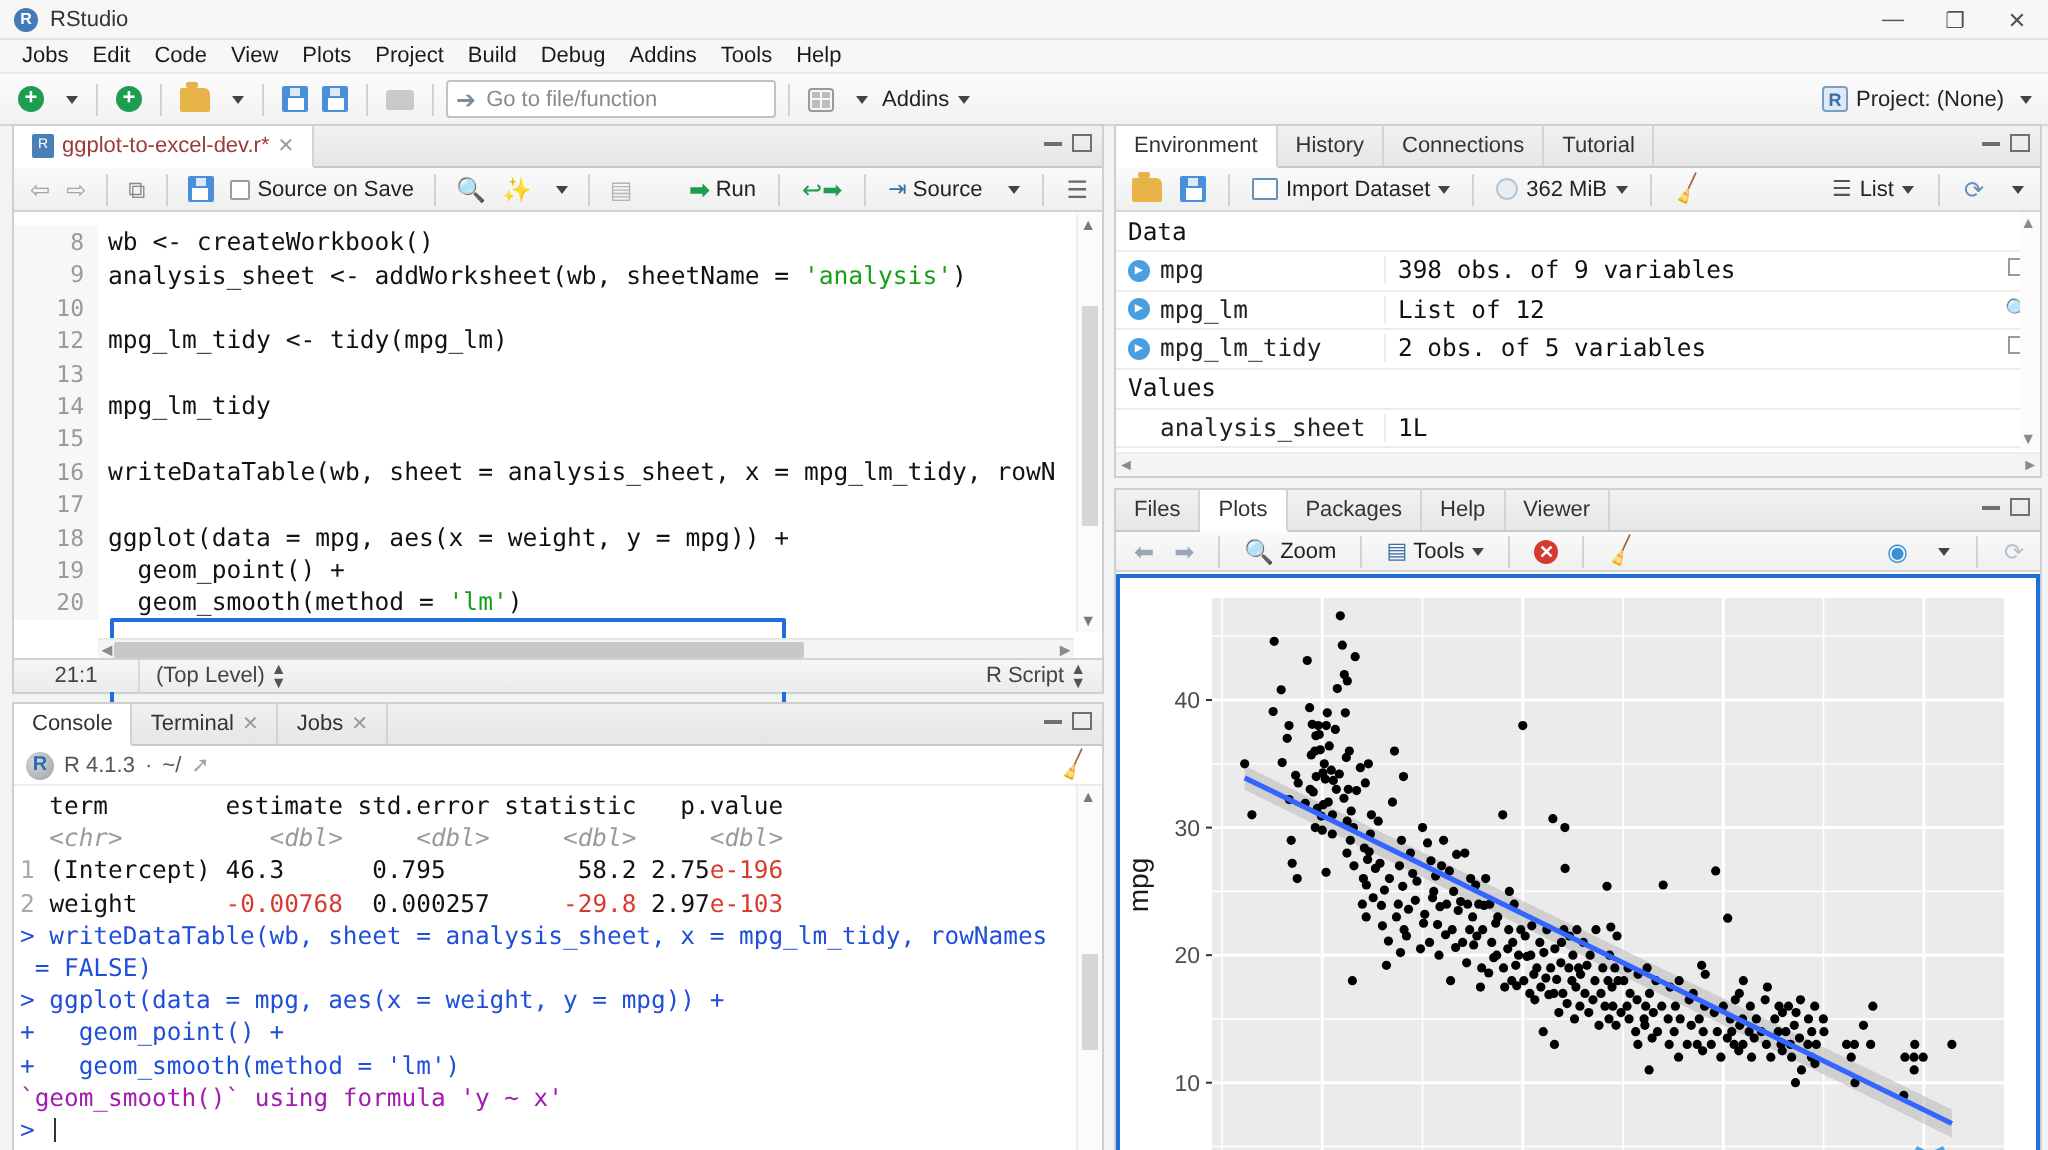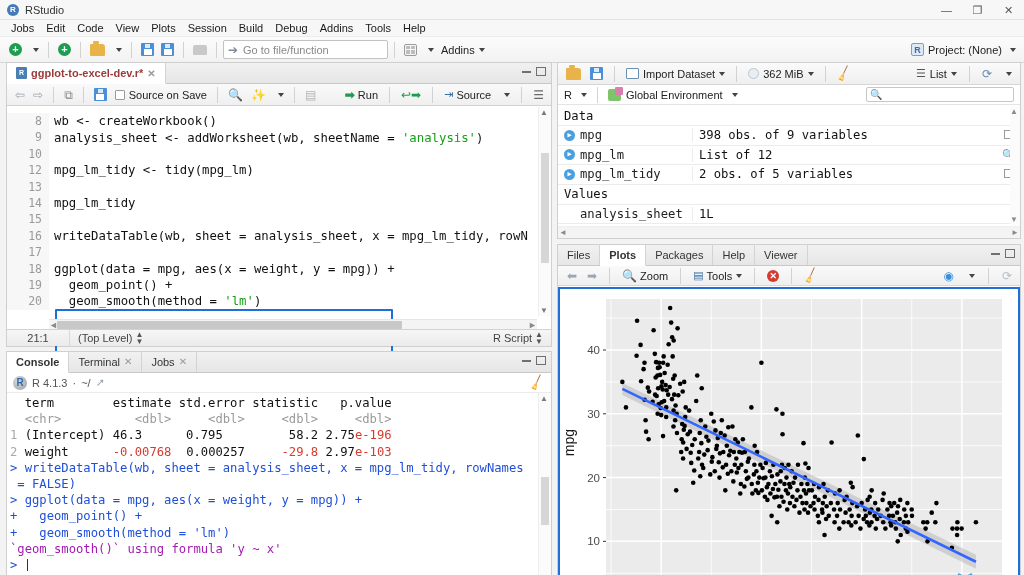--- a/index.html
+++ b/index.html
@@ -56,21 +56,21 @@
 
   
   .tabstrip{
     height:21px; background:linear-gradient(#f1f1f1,#e6e6e6);
     border-bottom:1px solid #c8c8c8; display:flex; align-items:flex-end; position:relative;
   }
   .ptab{
     height:21px; padding:0 9px; display:flex; align-items:center; gap:4px;
     font-size:11px; color:#333; border-right:1px solid #d3d3d3; cursor:default;
   }
-  .ptab.active{ background:#fff; font-weight:bold; border-bottom:1px solid #fff; margin-bottom:-1px;}
+  .ptab.active{ background:#fff; font-weight:normal; border-bottom:1px solid #fff; margin-bottom:-1px;}
   .ptab .x{ color:#9a9a9a; font-size:10px; }
   .panectl{ position:absolute; right:5px; top:4px; display:flex; gap:5px; align-items:center;}
   .panectl .min{ width:9px;height:2px;background:#6f6f6f; }
   .panectl .max{ width:10px;height:9px;border:1.5px solid #6f6f6f; }
 
   
   .etoolbar{
     height:22px; background:linear-gradient(#fafafa,#efefef); border-bottom:1px solid #d2d2d2;
     display:flex; align-items:center; padding:0 5px; gap:2px; position:relative; font-size:11px;
   }
@@ -127,21 +127,21 @@
     width:14px;height:14px;border-radius:50%;
     background:radial-gradient(circle at 35% 35%, #d8d8d8, #9aa0a6);
     color:#2b6cb8; font-weight:bold; font-size:10px; text-align:center; line-height:14px;
   }
   #consoleout{
     position:absolute; top:41px; left:0; right:0; bottom:0; overflow:hidden;
     font-family:"DejaVu Sans Mono","Liberation Mono",monospace; font-size:12.2px;
     padding:2px 0 0 3px; line-height:16.2px; white-space:pre;
   }
   .c-out{ color:#111; } .c-in{ color:#1f4fd8; } .c-err{ color:#a21caf; }
-  .c-gry{ color:#9a9a9a; } .c-rownum{ color:#a9a9a9; }
+  .c-gry{ color:#9a9a9a; font-style:italic; } .c-rownum{ color:#a9a9a9; }
   .c-red{ color:#d63b2f; }
   #cvscroll{ position:absolute; top:41px; right:0; bottom:0; width:13px; background:#fbfbfb; border-left:1px solid #eee;}
   #cvscroll .thumb{position:absolute;right:2px;top:84px;width:8px;height:48px;background:#d6d6d6;}
   #cvscroll .up,#cvscroll .dn{position:absolute;right:3px;font-size:8px;color:#7a7a7a;}
   #cvscroll .up{top:1px;}
   .caret-blink{ display:inline-block; width:1px; height:12px; background:#333; vertical-align:-2px; margin-left:2px;}
 
   
   .envtoolbar{
     height:22px; background:linear-gradient(#fafafa,#efefef); border-bottom:1px solid #d6d6d6;
@@ -221,21 +221,21 @@
     <div class="close">✕</div>
   </div>
 </div>
 
 <div id="menubar">
   <div class="mi">Jobs</div>
   <div class="mi">Edit</div>
   <div class="mi">Code</div>
   <div class="mi">View</div>
   <div class="mi">Plots</div>
-  <div class="mi">Session</div>
+  <div class="mi">Project</div>
   <div class="mi">Build</div>
   <div class="mi">Debug</div>
   <div class="mi">Addins</div>
   <div class="mi">Tools</div>
   <div class="mi">Help</div>
 </div>
 
 <div id="toolbar">
   <div class="tbtn">
     <div class="icoNewDoc">+</div>
@@ -469,20 +469,30 @@
     <div id="consoleout"><div class="c-out">  term        estimate std.error statistic   p.value</div><div class="c-gry">  &lt;chr&gt;          &lt;dbl&gt;     &lt;dbl&gt;     &lt;dbl&gt;     &lt;dbl&gt;</div><div class="c-out"><span class="c-rownum">1 </span><span>(Intercept) 46.3      0.795         58.2 2.75</span><span class="c-red">e-196</span><span></span></div><div class="c-out"><span class="c-rownum">2 </span><span>weight      </span><span class="c-red">-0.00768</span><span>  0.000257     </span><span class="c-red">-29.8</span><span> 2.97</span><span class="c-red">e-103</span><span></span></div><div class="c-in">&gt; writeDataTable(wb, sheet = analysis_sheet, x = mpg_lm_tidy, rowNames</div><div class="c-in"> = FALSE)</div><div class="c-in">&gt; ggplot(data = mpg, aes(x = weight, y = mpg)) +</div><div class="c-in">+   geom_point() +</div><div class="c-in">+   geom_smooth(method = 'lm')</div><div class="c-err">`geom_smooth()` using formula 'y ~ x'</div><div class="c-in">&gt; <span class="caret-blink"></span></div></div>
 
     <div id="cvscroll">
       <div class="up">▲</div>
       <div class="thumb"></div>
 
     </div>
   </div>
 
   <div class="pane" id="env-pane" style="left:557px; top:-1px; width:464px; height:177px;">
+    <div class="tabstrip">
+      <div class="ptab active">Environment</div>
+      <div class="ptab">History</div>
+      <div class="ptab">Connections</div>
+      <div class="ptab">Tutorial</div>
+      <div class="panectl">
+        <div class="min"></div>
+        <div class="max"></div>
+      </div>
+    </div>
 
     <div class="envtoolbar">
       <span class="tbtn">
           <span class="icoFolder" style="display:inline-block"></span>
         </span>
       <span class="tbtn">
           <span class="icoSave" style="display:inline-block"></span>
         </span>
       <div class="tsep"></div>
       <span class="tbtn">

